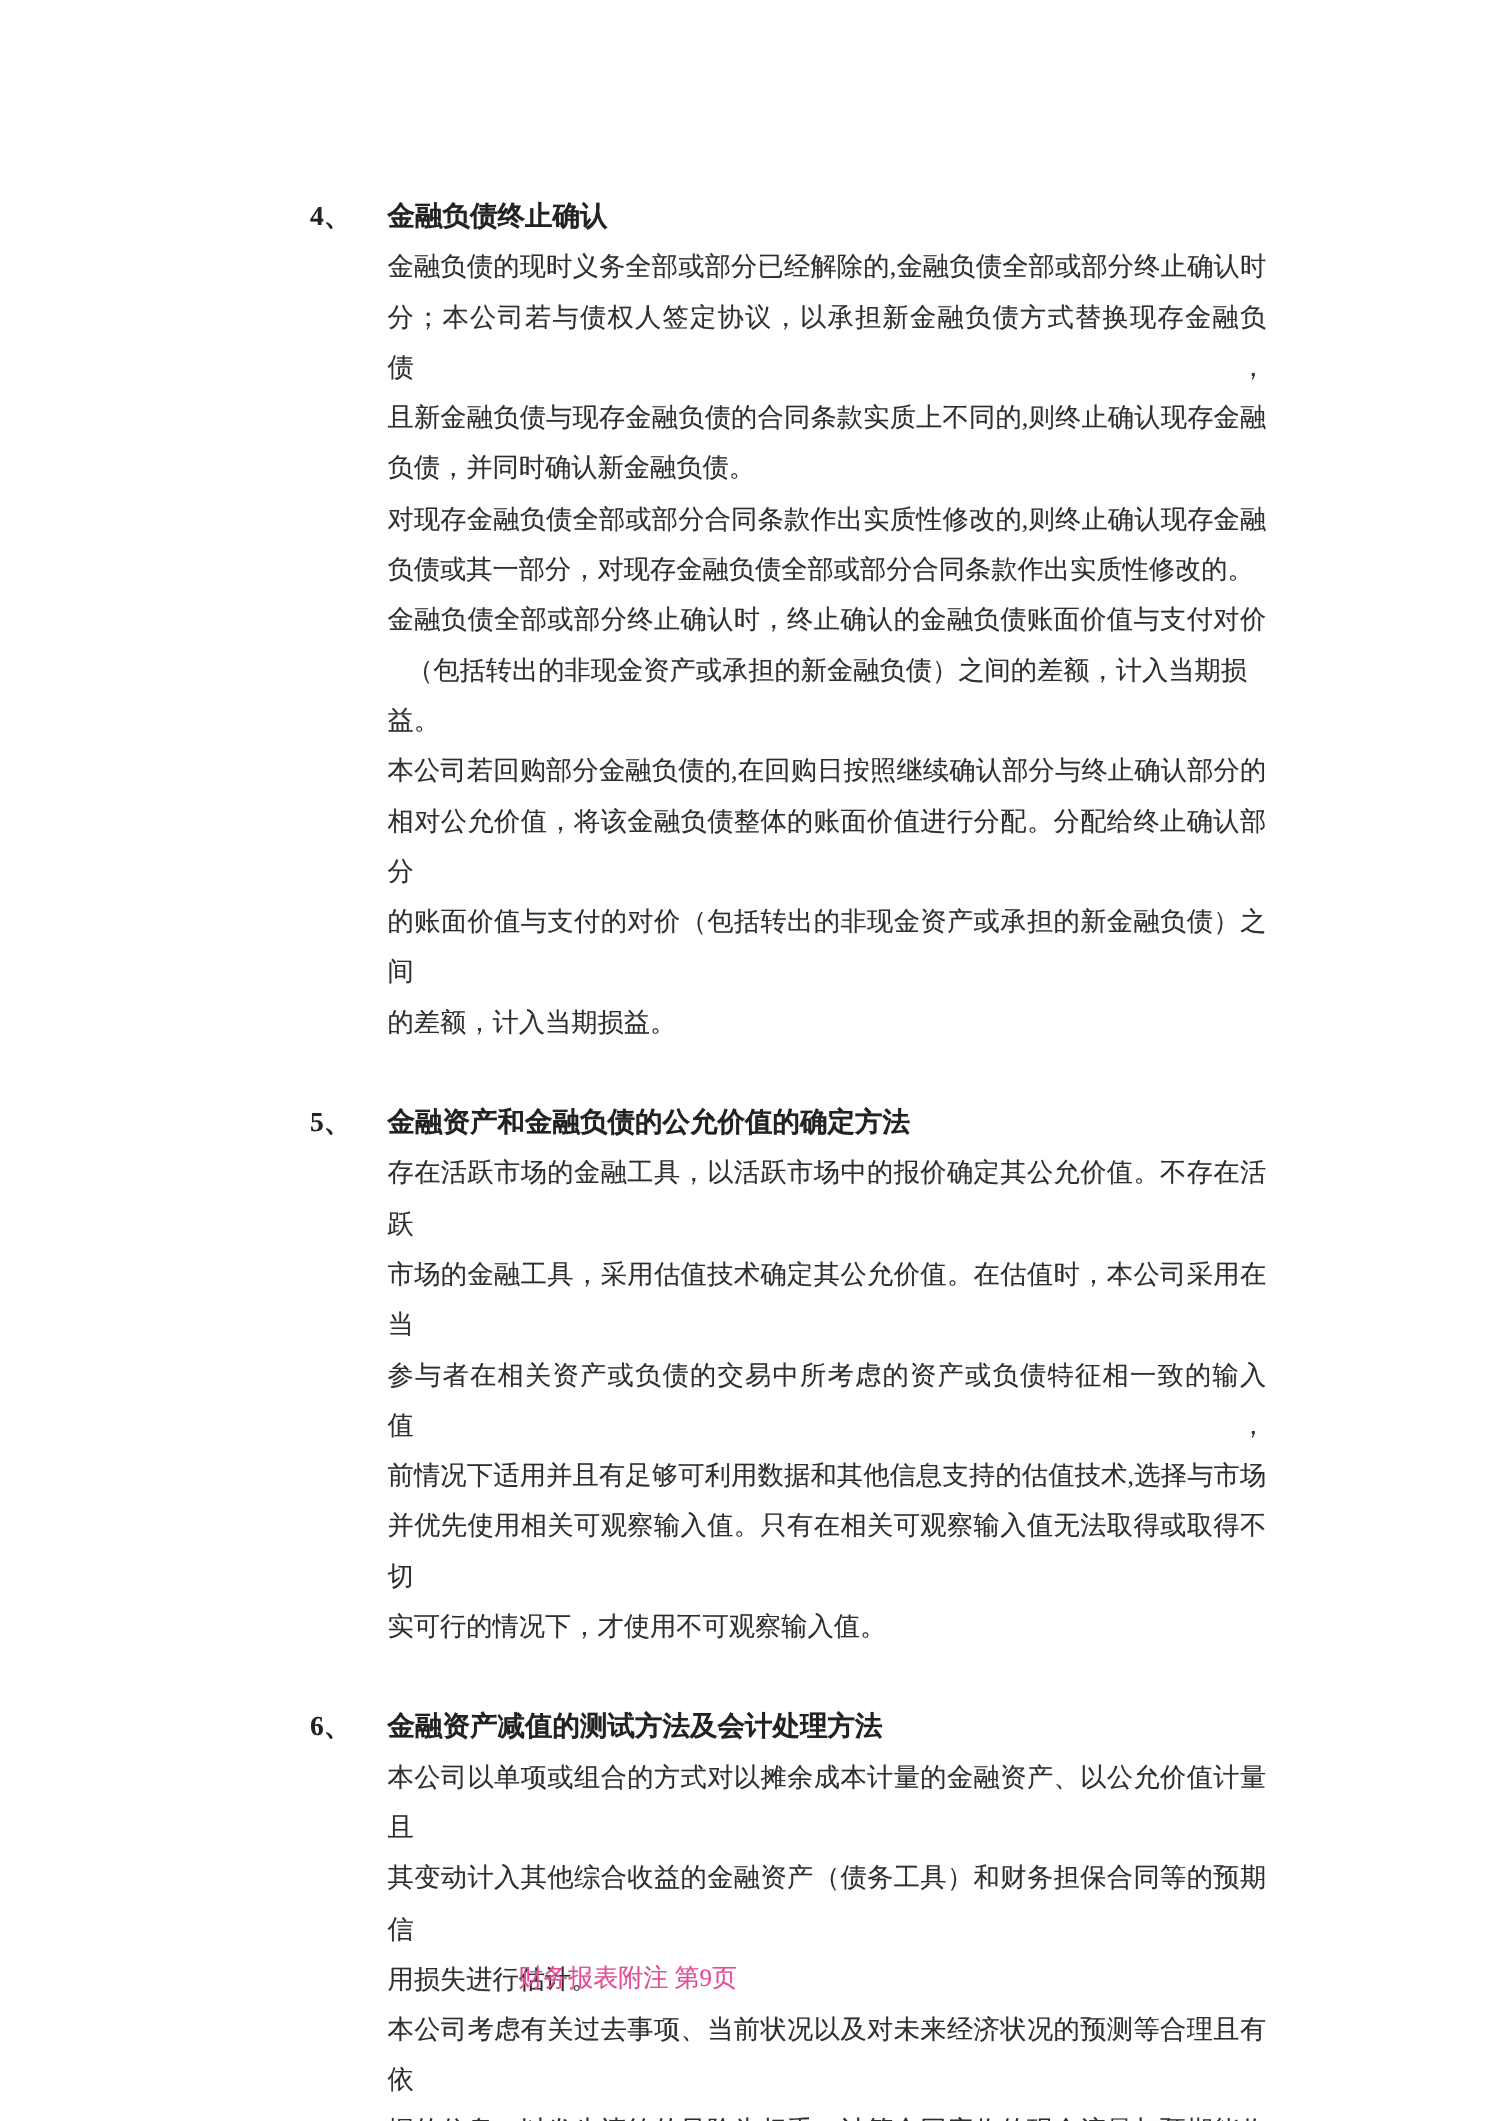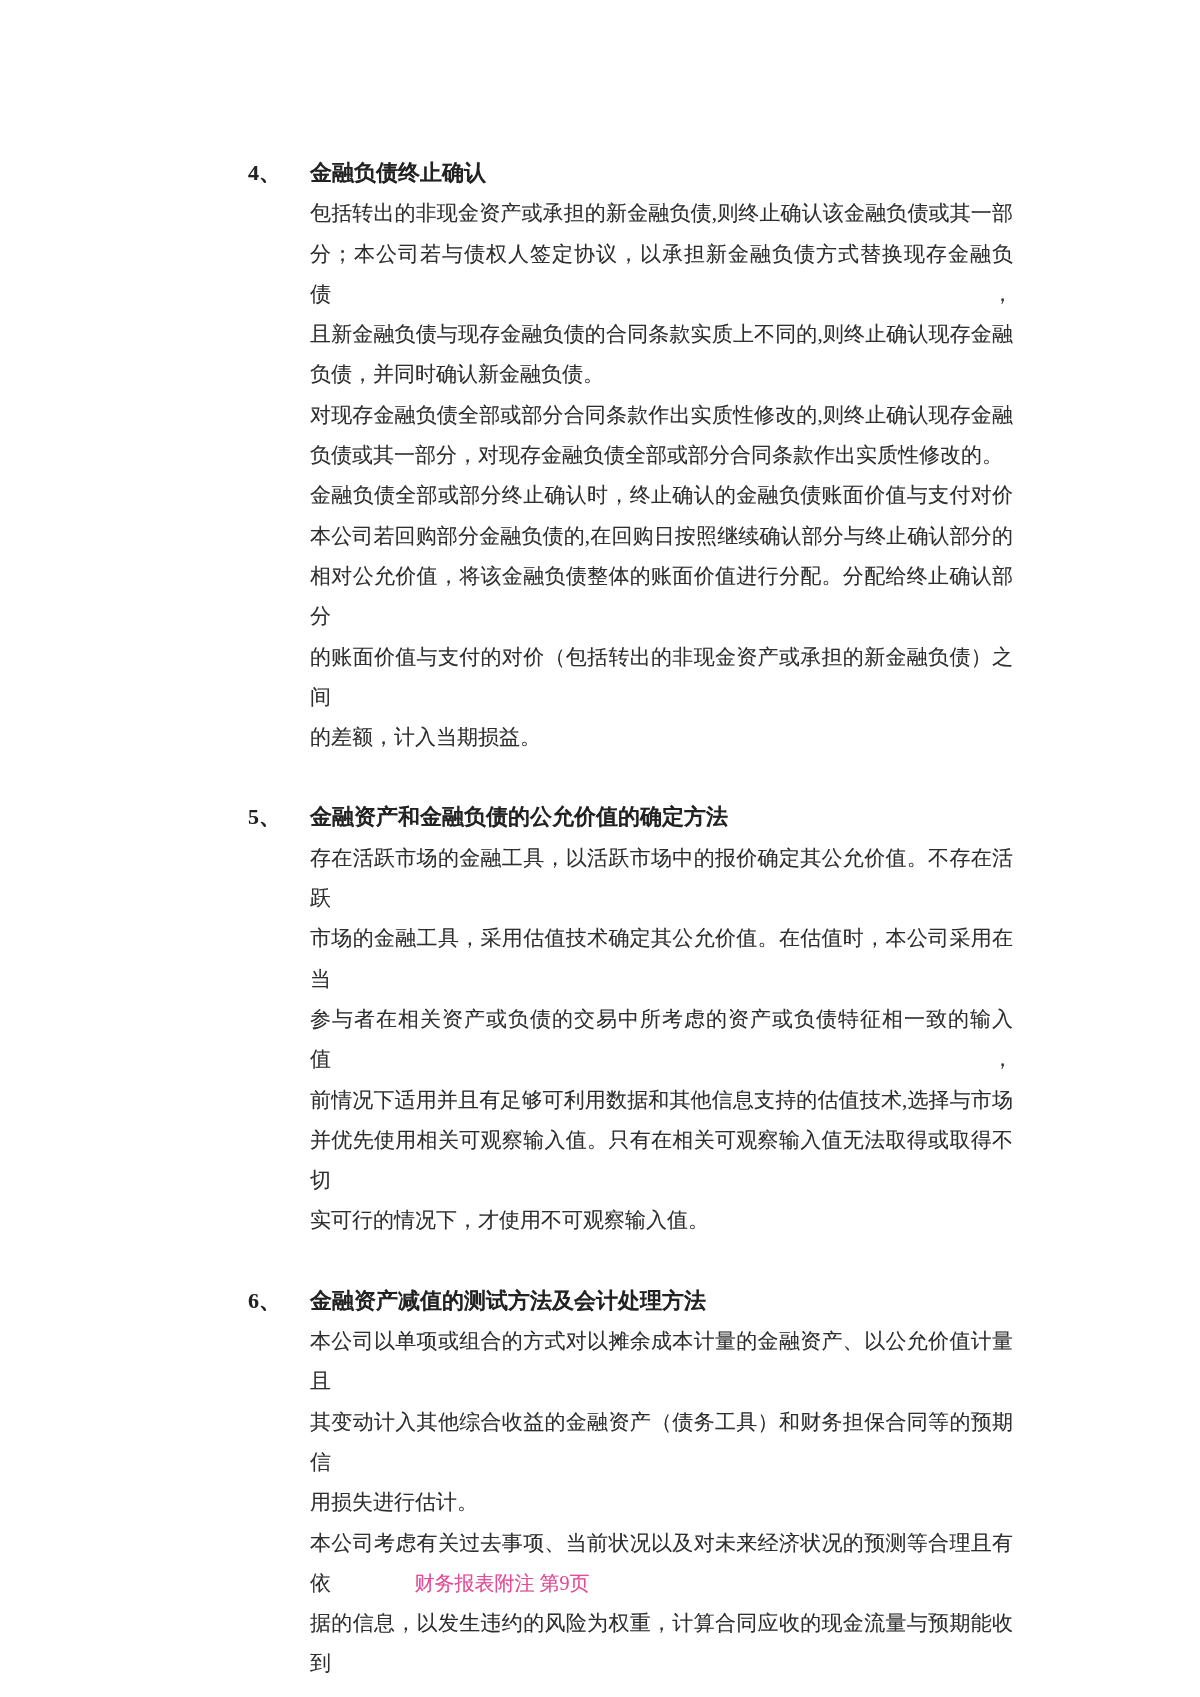--- a/index.html
+++ b/index.html
@@ -77,31 +77,32 @@
 
 <div class="page">
   <main class="notes" id="notes-root">
       <section class="section">
         <div class="heading">
           <span class="sec-num">4、</span>
           <h2 class="sec-title">金融负债终止确认</h2>
         </div>
         <div class="sec-body">
           <p class="para">
-            <span class="line">包括转出的非现金资产或承担的新金融负债,则终止确认该金融负债或其一部</span>
+            <span class="line">金融负债的现时义务全部或部分已经解除的,金融负债全部或部分终止确认时</span>
             <span class="line">分；本公司若与债权人签定协议，以承担新金融负债方式替换现存金融负债，</span>
             <span class="line">且新金融负债与现存金融负债的合同条款实质上不同的,则终止确认现存金融</span>
             <span class="line end">负债，并同时确认新金融负债。</span>
           </p>
           <p class="para">
             <span class="line">对现存金融负债全部或部分合同条款作出实质性修改的,则终止确认现存金融</span>
             <span class="line end">负债或其一部分，对现存金融负债全部或部分合同条款作出实质性修改的。</span>
           </p>
           <p class="para">
             <span class="line">金融负债全部或部分终止确认时，终止确认的金融负债账面价值与支付对价</span>
+            <span class="line end">（包括转出的非现金资产或承担的新金融负债）之间的差额，计入当期损益。</span>
           </p>
           <p class="para">
             <span class="line">本公司若回购部分金融负债的,在回购日按照继续确认部分与终止确认部分的</span>
             <span class="line">相对公允价值，将该金融负债整体的账面价值进行分配。分配给终止确认部分</span>
             <span class="line">的账面价值与支付的对价（包括转出的非现金资产或承担的新金融负债）之间</span>
             <span class="line end">的差额，计入当期损益。</span>
           </p>
         </div>
       </section>
       <section class="section">

